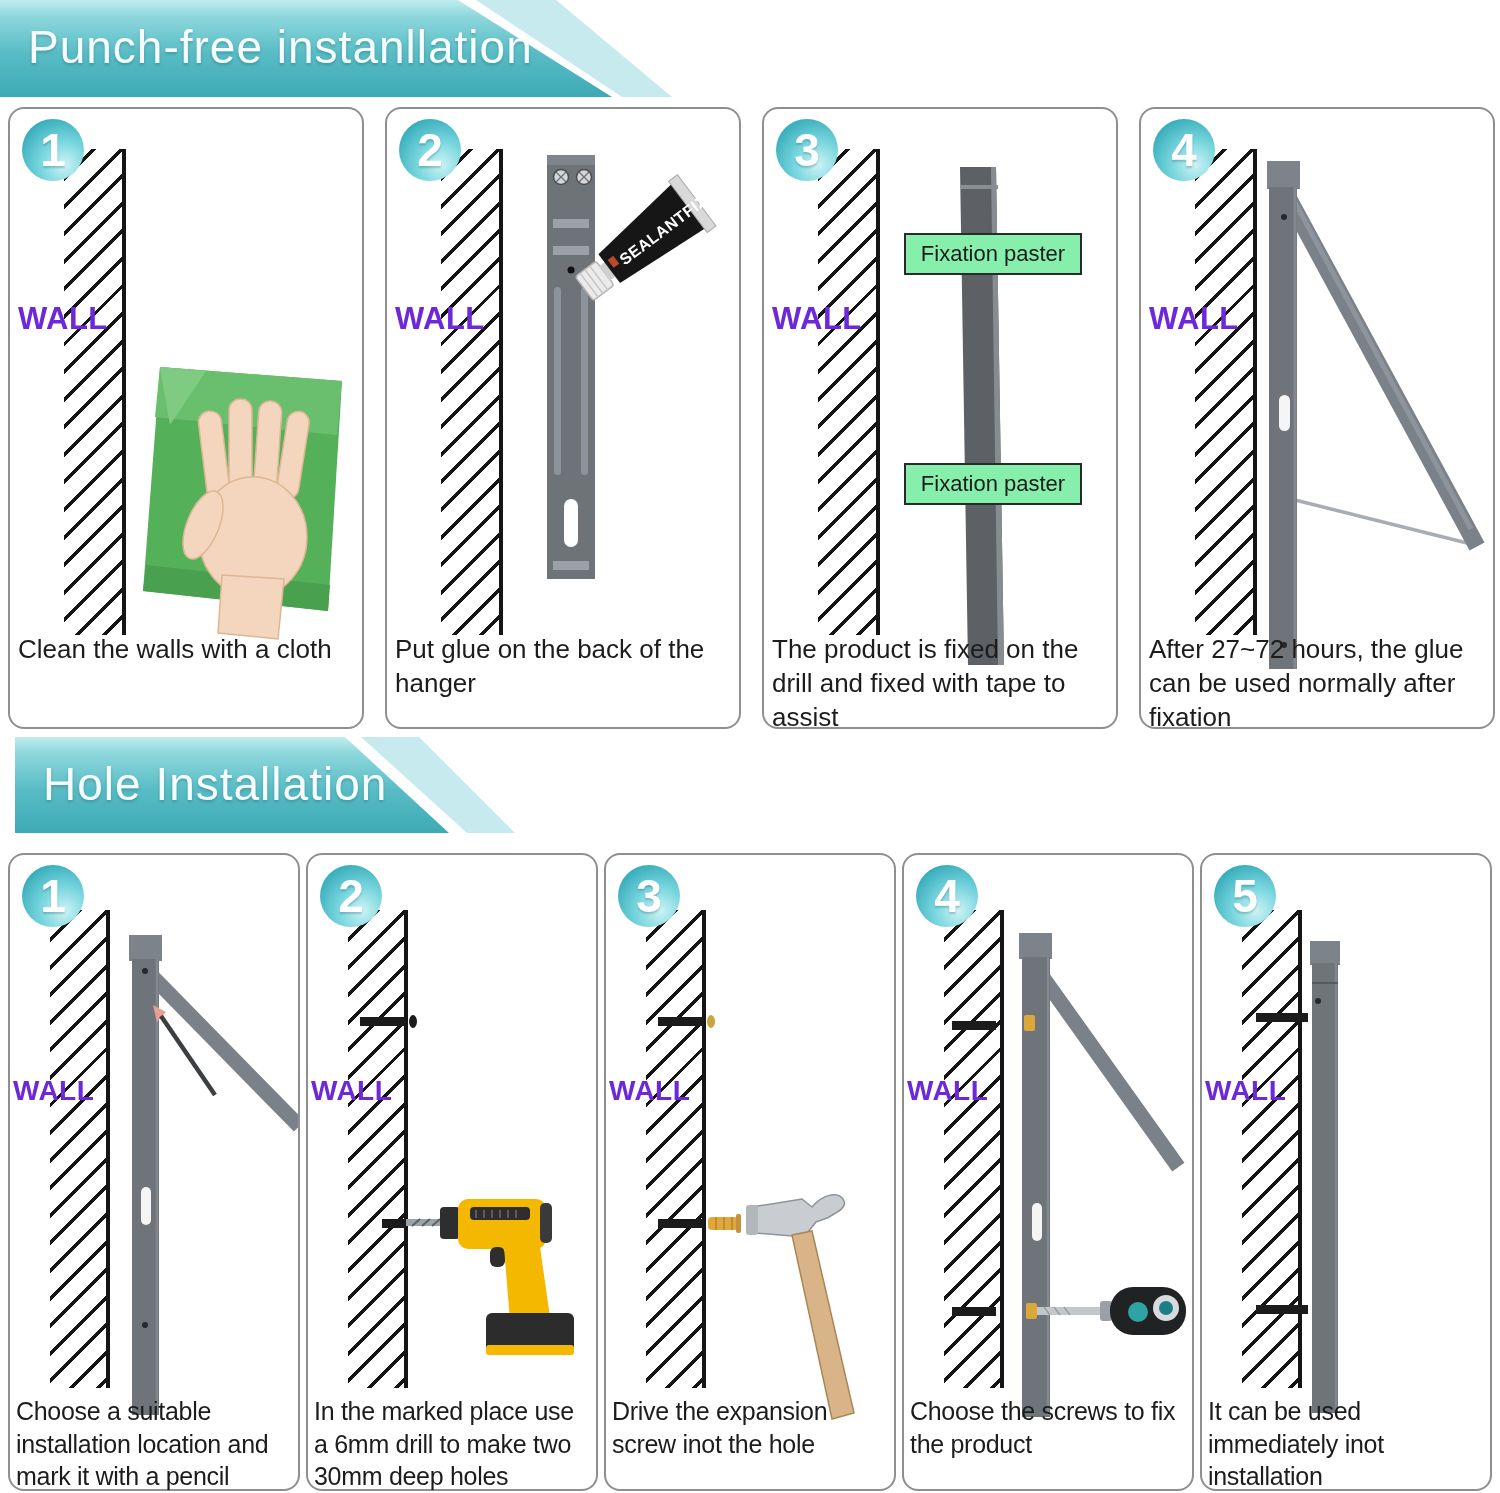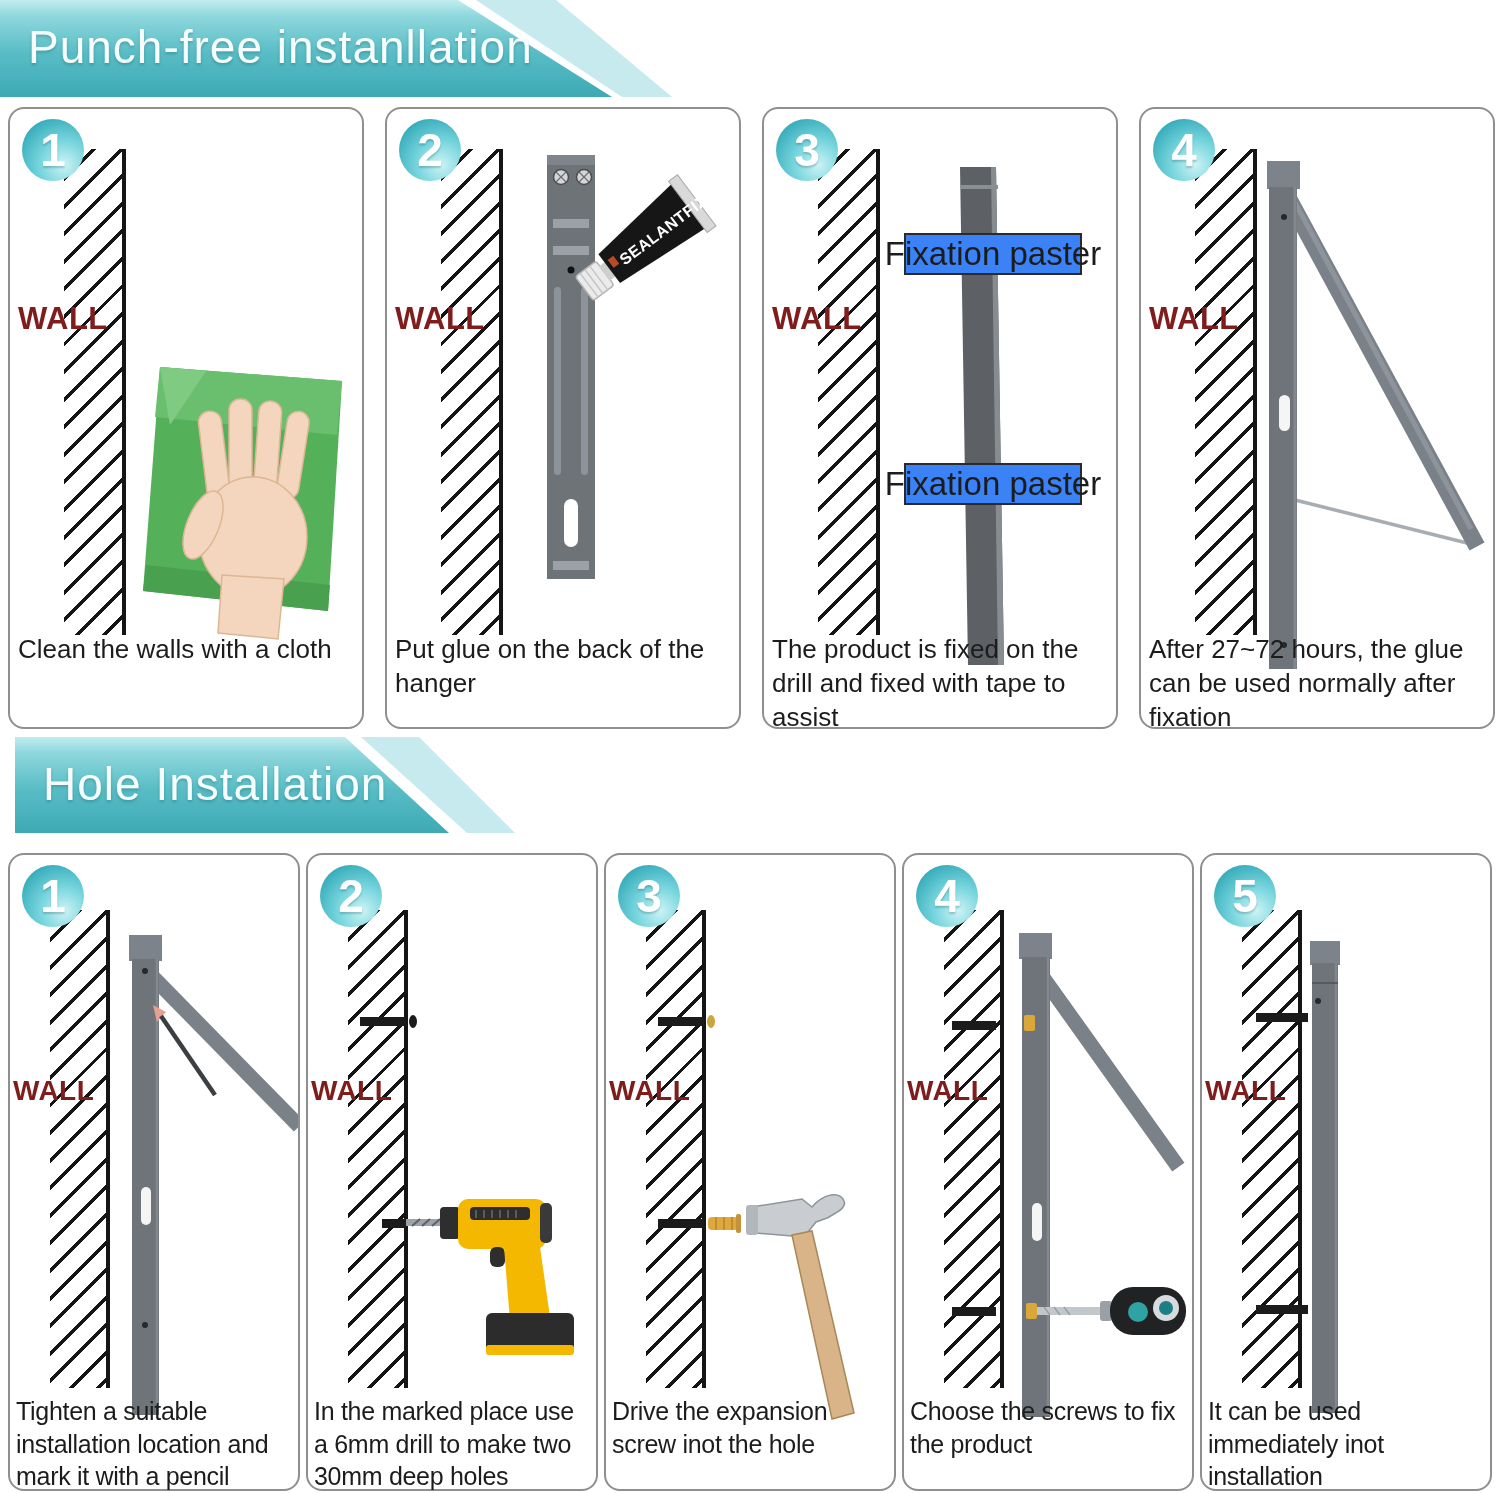--- a/index.html
+++ b/index.html
@@ -28,32 +28,32 @@
   .badge{position:absolute;top:10px;left:12px;width:62px;height:62px;border-radius:50%;
     background:radial-gradient(circle at 68% 74%,#cdf3f5 0%,#79d6de 38%,#39aebc 78%,#2d9fae 100%);
     color:#fff;font-size:46px;font-weight:bold;display:flex;align-items:center;justify-content:center;
     text-shadow:0 2px 2px rgba(0,70,80,.25);}
 
   .hatch{position:absolute;background:repeating-linear-gradient(135deg,#151515 0 3.5px,transparent 3.5px 19.5px);
     border-right:4.5px solid #151515;}
   .card-t .hatch{left:54px;top:40px;width:58px;height:486px;}
   .card-b .hatch{left:40px;top:55px;width:56px;height:478px;}
 
-  .wall-label{position:absolute;font-weight:bold;color:#7f1d1d;letter-spacing:.5px;}
+  .wall-label{position:absolute;font-weight:bold;color:#6d28d9;letter-spacing:.5px;}
   .card-t .wall-label{left:8px;top:192px;font-size:31px;}
   .card-b .wall-label{left:3px;top:220px;font-size:28px;}
 
   .caption{position:absolute;color:#1c1c1c;}
   .card-t .caption{left:8px;right:5px;top:524px;font-size:26px;line-height:1.3;}
   .card-b .caption{left:6px;right:2px;top:540px;font-size:25px;line-height:1.3;letter-spacing:-.3px;}
 
   .art{position:absolute;inset:0;width:100%;height:100%;}
 
-  .fix-label{position:absolute;left:140px;width:174px;height:38px;background:#3b82f6;border:2px solid #2a2a2a;
-    font-size:33px;color:#1c1c1c;display:flex;align-items:center;justify-content:center;white-space:nowrap;}
+  .fix-label{position:absolute;left:140px;width:174px;height:38px;background:#86efac;border:2px solid #2a2a2a;
+    font-size:22px;color:#1c1c1c;display:flex;align-items:center;justify-content:center;white-space:nowrap;}
   .fix-top{top:124px;} .fix-bot{top:354px;}
 </style>
 </head>
 <body>
 
 <div class="banner" id="banner1">
   <div class="body"></div>
   <div class="tail"></div>
   <div class="title">Punch-free instanllation</div>
 </div>
@@ -170,21 +170,21 @@
       <rect x="131" y="332" width="10" height="38" rx="5" fill="#f5f5f5"></rect>
       <circle cx="135" cy="116" r="3" fill="#26282a"></circle>
       <circle cx="135" cy="470" r="3" fill="#26282a"></circle>
     </g>
     <g>
       <path d="M143 150 L156 157 L147 167 Z" fill="#e6a093"></path>
       <line x1="151" y1="161" x2="205" y2="240" stroke="#3c3f42" stroke-width="4.5"></line>
     </g>
   </svg>
   <div class="badge">1</div>
-  <div class="caption">Tighten a suitable installation location and mark it with a pencil</div>
+  <div class="caption">Choose a suitable installation location and mark it with a pencil</div>
 </div>
 
 <div class="card card-b" id="b2">
   <div class="hatch"></div>
   <div class="wall-label">WALL</div>
   <svg class="art" viewBox="0 0 288 634">
     <g fill="#1b1b1b">
       <rect x="52" y="162" width="46" height="9"></rect>
       <ellipse cx="105" cy="166.5" rx="4" ry="6.5"></ellipse>
       <rect x="74" y="364" width="24" height="9"></rect>

